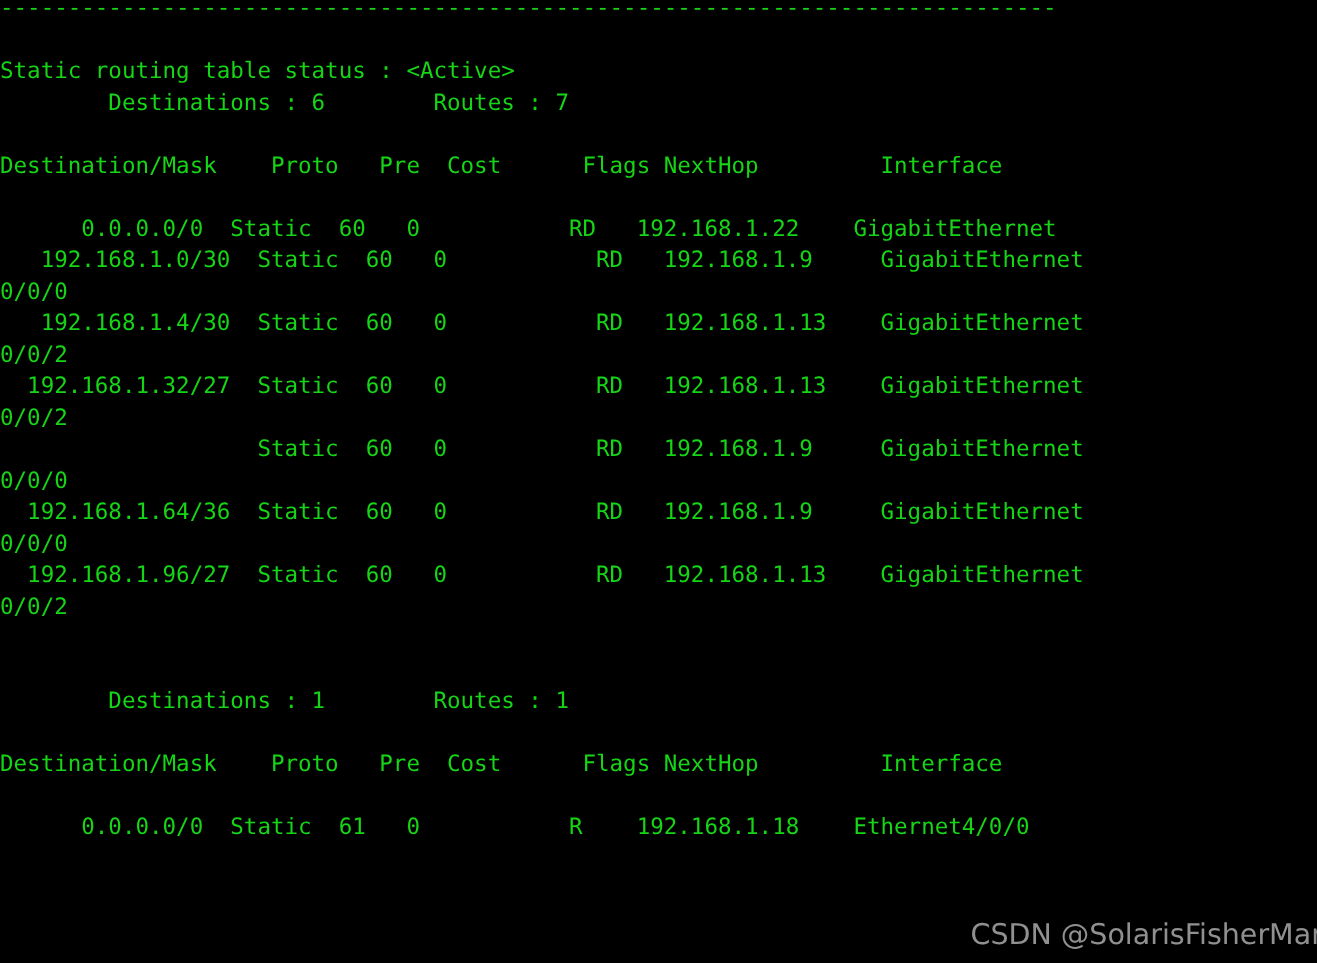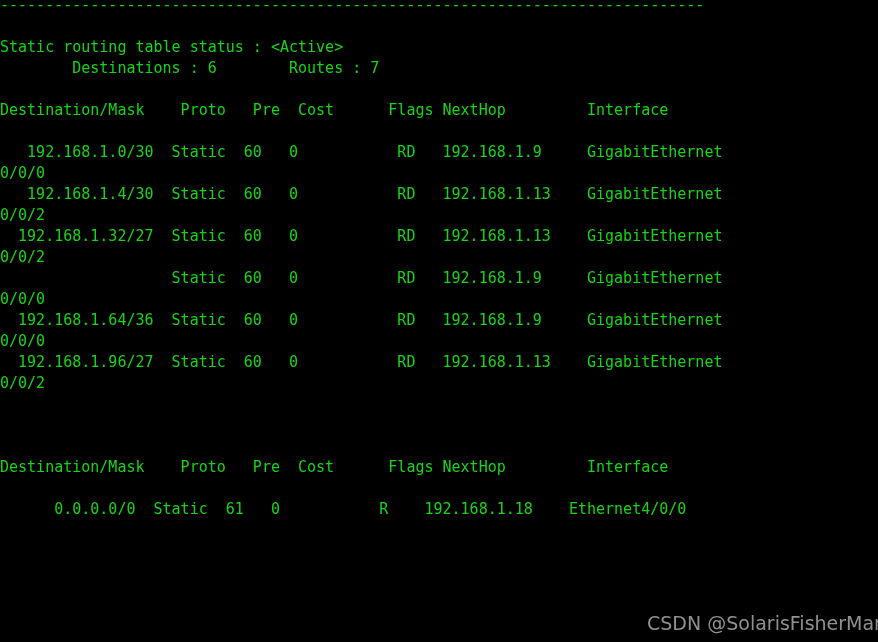--- a/index.html
+++ b/index.html
@@ -66,20 +66,21 @@
 
     <pre class="term-line">Static routing table status : &lt;Active&gt;</pre>
     <pre class="term-line">        Destinations : 6        Routes : 7</pre>
 
     <div class="blank-line"></div>
 
     <pre class="term-line">Destination/Mask    Proto   Pre  Cost      Flags NextHop         Interface</pre>
 
     <div class="blank-line"></div>
 
+    <pre class="term-line">      0.0.0.0/0  Static  60   0           RD   192.168.1.22    GigabitEthernet</pre>
 
     <pre class="term-line">   192.168.1.0/30  Static  60   0           RD   192.168.1.9     GigabitEthernet</pre>
     <pre class="term-line">0/0/0</pre>
 
     <pre class="term-line">   192.168.1.4/30  Static  60   0           RD   192.168.1.13    GigabitEthernet</pre>
     <pre class="term-line">0/0/2</pre>
 
     <pre class="term-line">  192.168.1.32/27  Static  60   0           RD   192.168.1.13    GigabitEthernet</pre>
     <pre class="term-line">0/0/2</pre>
 
@@ -88,20 +89,21 @@
 
     <pre class="term-line">  192.168.1.64/36  Static  60   0           RD   192.168.1.9     GigabitEthernet</pre>
     <pre class="term-line">0/0/0</pre>
 
     <pre class="term-line">  192.168.1.96/27  Static  60   0           RD   192.168.1.13    GigabitEthernet</pre>
     <pre class="term-line">0/0/2</pre>
 
     <div class="blank-line"></div>
     <div class="blank-line"></div>
 
+    <pre class="term-line">        Destinations : 1        Routes : 1</pre>
 
     <div class="blank-line"></div>
 
     <pre class="term-line">Destination/Mask    Proto   Pre  Cost      Flags NextHop         Interface</pre>
 
     <div class="blank-line"></div>
 
     <pre class="term-line">      0.0.0.0/0  Static  61   0           R    192.168.1.18    Ethernet4/0/0</pre>
 
   </div>

